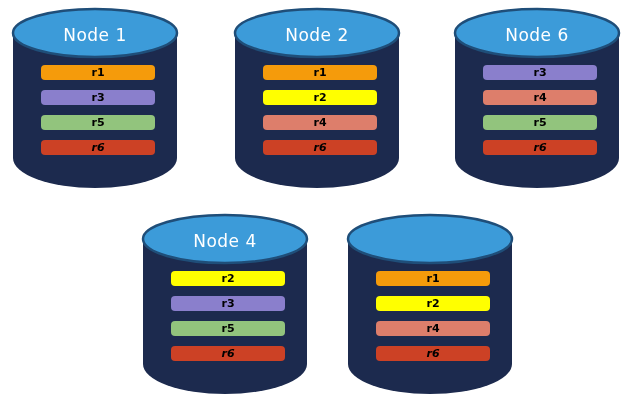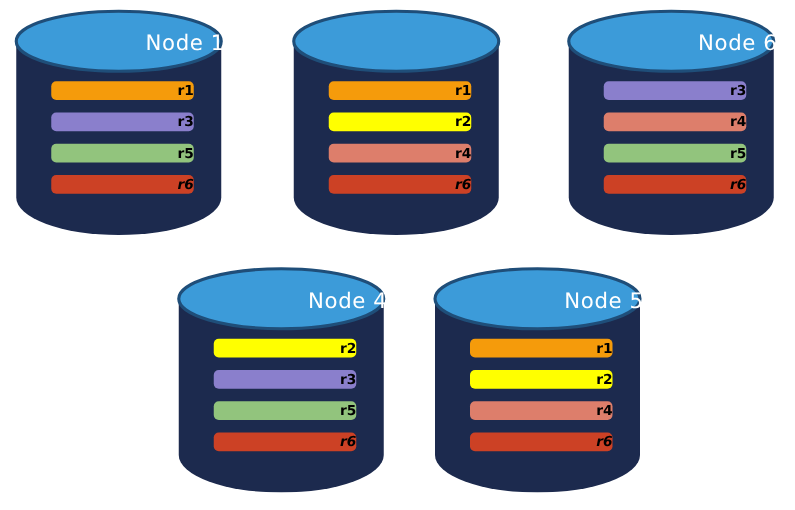--- a/index.html
+++ b/index.html
@@ -34,41 +34,41 @@
     width: 170px;
     height: 182px;
     display: block;
   }
 
   .node-label {
     position: absolute;
     left: 0;
     top: 19px;
     width: 170px;
-    text-align: right;
+    text-align: center;
     color: #ffffff;
     font-size: 17px;
     font-weight: 400;
     letter-spacing: 0.5px;
     font-family: "DejaVu Sans", sans-serif;
     pointer-events: none;
   }
 
   .replica-stack {
     position: absolute;
     left: 31px;
     top: 59px;
     width: 114px;
   }
 
   .replica {
     height: 15px;
     border-radius: 4px;
     margin-bottom: 10px;
-    text-align: right;
+    text-align: center;
     line-height: 15px;
     font-size: 11px;
     font-weight: bold;
     color: #000000;
     font-family: "DejaVu Sans", sans-serif;
     box-sizing: border-box;
   }
 
   .replica:last-child {
     margin-bottom: 0;
@@ -90,20 +90,21 @@
         <div class="replica" style="background: rgb(138, 127, 204);">r3</div>
         <div class="replica" style="background: rgb(146, 196, 125);">r5</div>
         <div class="replica" style="background: rgb(204, 65, 37);">r6</div>
       </div>
     </div>
     <div class="node" style="left: 232px; top: 6px;">
       <svg class="node-svg" viewBox="0 0 170 182">
         <path d="M3,26 L3,152 A82,30 0 0 0 167,152 L167,26 Z" fill="#1C2A4E"></path>
         <ellipse cx="85" cy="27" rx="82" ry="24" fill="#3C9BD9" stroke="#1F4E79" stroke-width="2.5"></ellipse>
       </svg>
+      <div class="node-label">Node  2</div>
       <div class="replica-stack">
         <div class="replica" style="background: rgb(245, 155, 11);">r1</div>
         <div class="replica" style="background: rgb(255, 255, 0);">r2</div>
         <div class="replica" style="background: rgb(221, 126, 107);">r4</div>
         <div class="replica" style="background: rgb(204, 65, 37);">r6</div>
       </div>
     </div>
     <div class="node" style="left: 452px; top: 6px;">
       <svg class="node-svg" viewBox="0 0 170 182">
         <path d="M3,26 L3,152 A82,30 0 0 0 167,152 L167,26 Z" fill="#1C2A4E"></path>
@@ -128,21 +129,20 @@
         <div class="replica" style="background: rgb(138, 127, 204);">r3</div>
         <div class="replica" style="background: rgb(146, 196, 125);">r5</div>
         <div class="replica" style="background: rgb(204, 65, 37);">r6</div>
       </div>
     </div>
     <div class="node" style="left: 345px; top: 212px;">
       <svg class="node-svg" viewBox="0 0 170 182">
         <path d="M3,26 L3,152 A82,30 0 0 0 167,152 L167,26 Z" fill="#1C2A4E"></path>
         <ellipse cx="85" cy="27" rx="82" ry="24" fill="#3C9BD9" stroke="#1F4E79" stroke-width="2.5"></ellipse>
       </svg>
-      <div class="node-label">Node  5</div>
       <div class="replica-stack">
         <div class="replica" style="background: rgb(245, 155, 11);">r1</div>
         <div class="replica" style="background: rgb(255, 255, 0);">r2</div>
         <div class="replica" style="background: rgb(221, 126, 107);">r4</div>
         <div class="replica" style="background: rgb(204, 65, 37);">r6</div>
       </div>
     </div>
   </div>
 
 </body></html>

